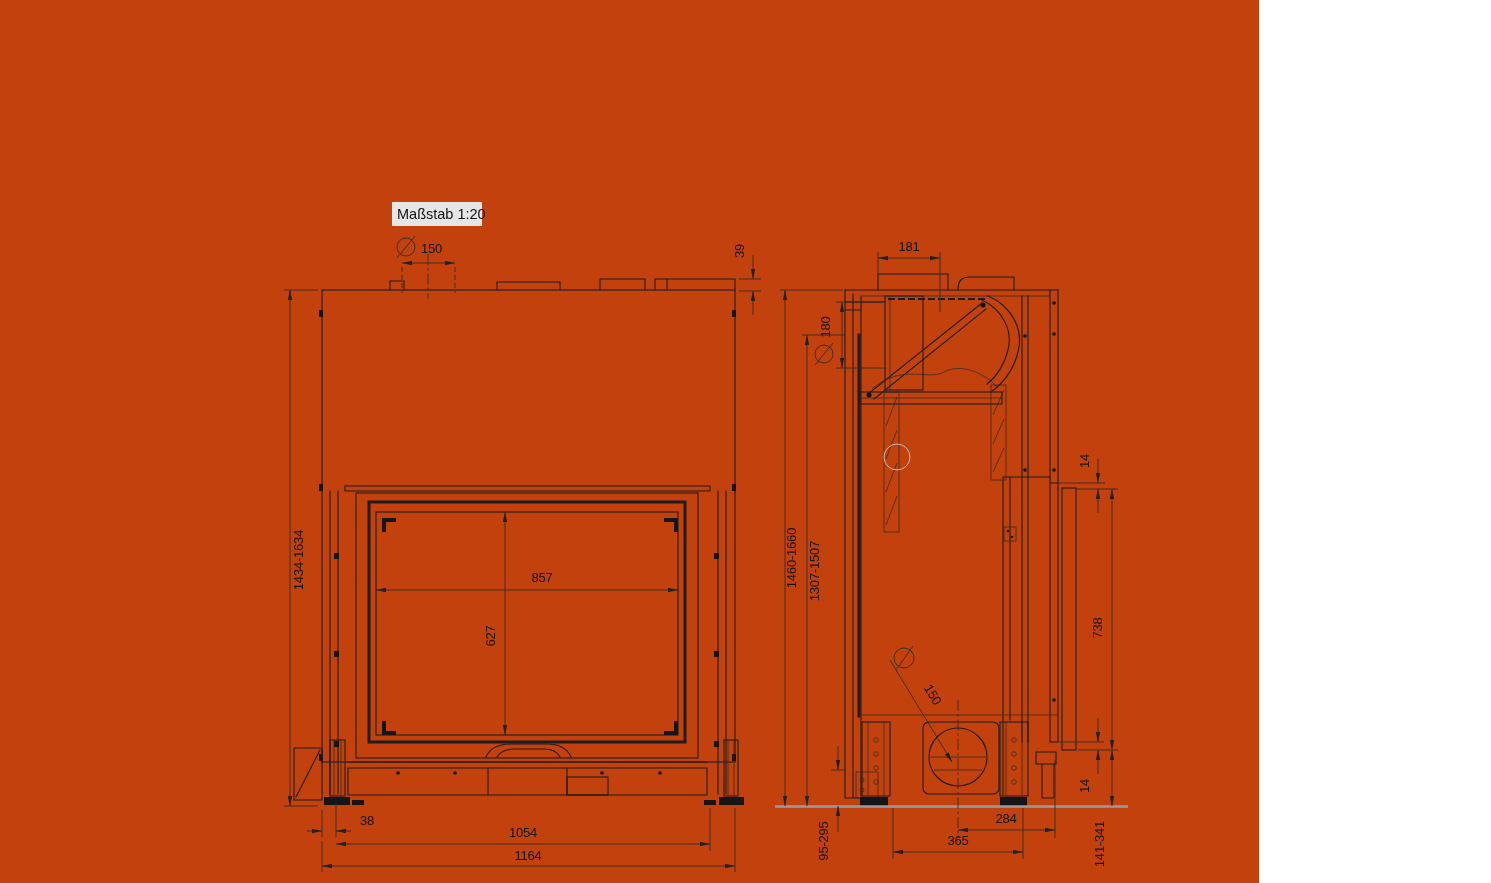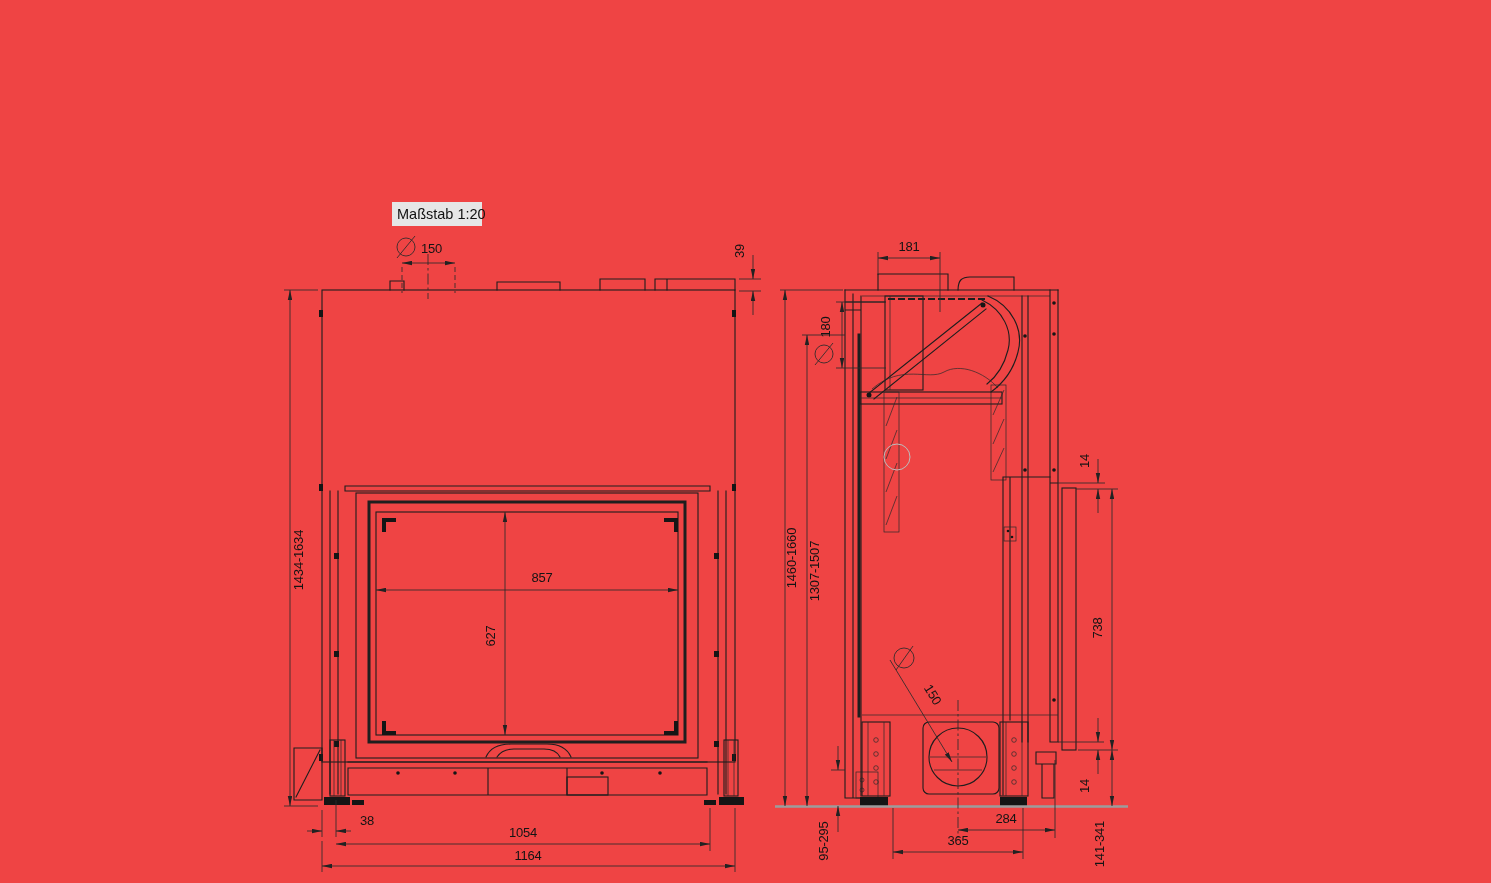--- a/index.html
+++ b/index.html
@@ -1,16 +1,16 @@
 <!DOCTYPE html>
 <html><head>
 <meta charset="utf-8">
 <style>
   html,body{margin:0;padding:0;background:#ffffff;}
-  .wrap{width:1491px;height:883px;position:relative;background:#ef4444;overflow:hidden;}
+  .wrap{width:1259px;height:883px;position:relative;background:#c2410c;overflow:hidden;}
   svg{display:block;}
   
   .ln{stroke:#1e1e1e;stroke-width:1.1;fill:none;stroke-linecap:square;}
   .thk{stroke-width:3;}
   .thn{stroke:#2a2a2a;stroke-width:.7;fill:none;}
   .blk{fill:#151515;stroke:none;}
   .dim{stroke:#2b2b2b;stroke-width:.85;fill:none;}
   .hid{stroke-dasharray:5 3;}
   .ctr{stroke-dasharray:11 3 2.5 3;}
   .gnd{stroke:#9c9c9c;stroke-width:2.6;fill:none;}

